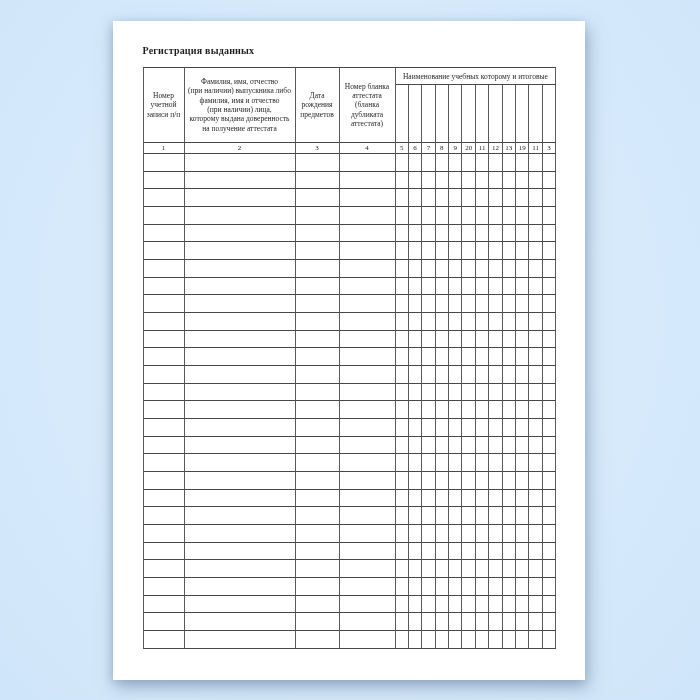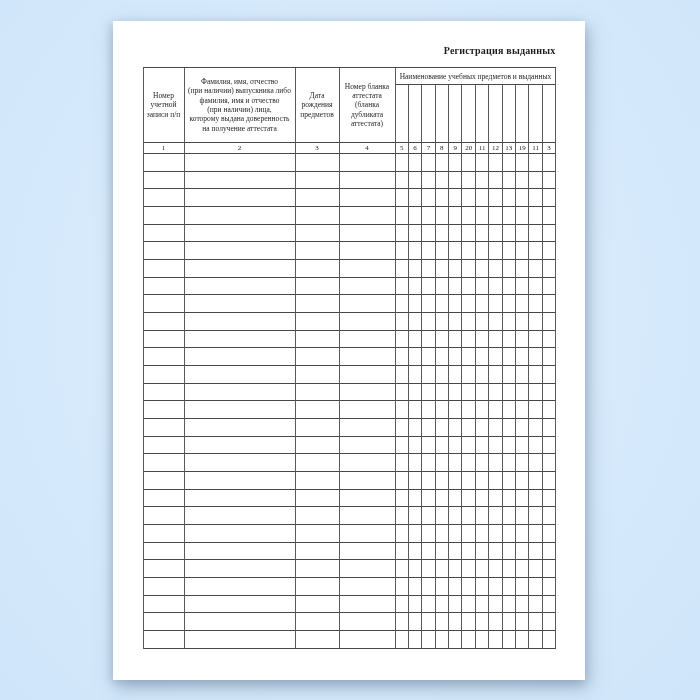--- a/index.html
+++ b/index.html
@@ -27,21 +27,21 @@
   }
   .content {
     position: absolute;
     left: 29.5px;
     top: 0;
     width: 413px;
   }
   .doc-title {
     padding-top: 24px;
     height: 13px;
-    text-align: right;
+    text-align: left;
     font-size: 10px;
     font-weight: bold;
     color: #1d1d1d;
     letter-spacing: 0.2px;
   }
   table.reg {
     margin-top: 9px;
     width: 413px;
     table-layout: fixed;
     border-collapse: separate;
@@ -117,21 +117,21 @@
 которому выдана доверенность
 на получение аттестата</th>
             <th class="colhead" rowspan="2">Дата
 рождения
 предметов</th>
             <th class="colhead" rowspan="2">Номер бланка
 аттестата
 (бланка
 дубликата
 аттестата)</th>
-            <th class="grouphead" colspan="12">Наименование учебных предметов и выданных</th>
+            <th class="grouphead" colspan="12">Наименование учебных которому и итоговые</th>
           </tr>
           <tr class="subrow">
               <th></th>
               <th></th>
               <th></th>
               <th></th>
               <th></th>
               <th></th>
               <th></th>
               <th></th>

